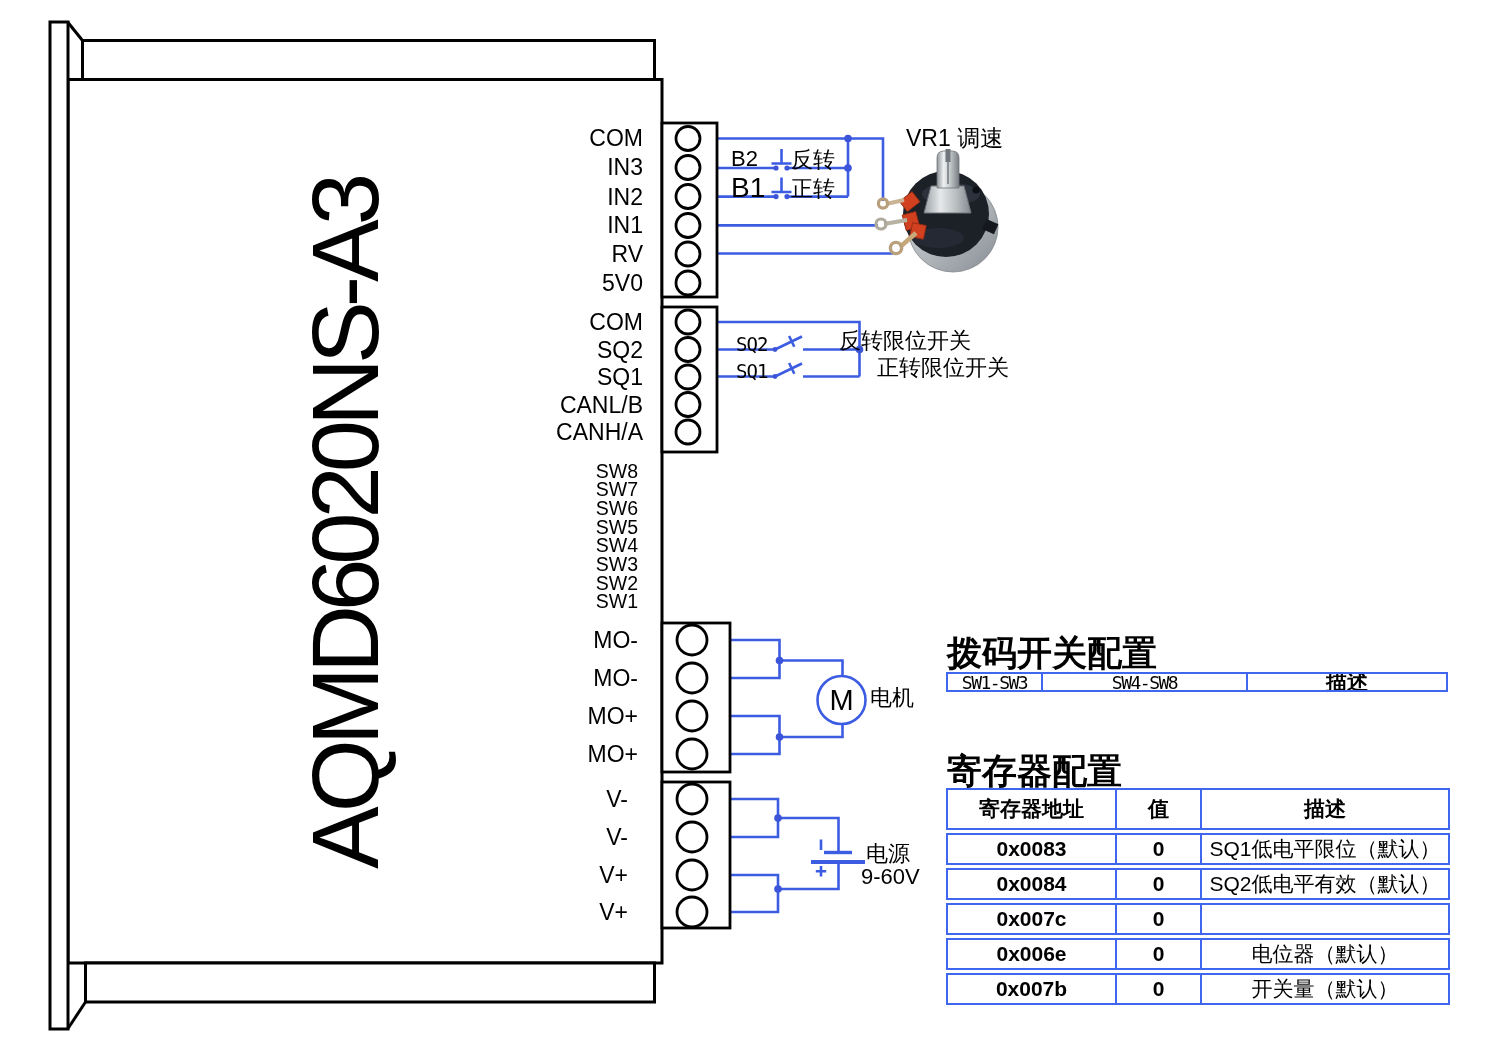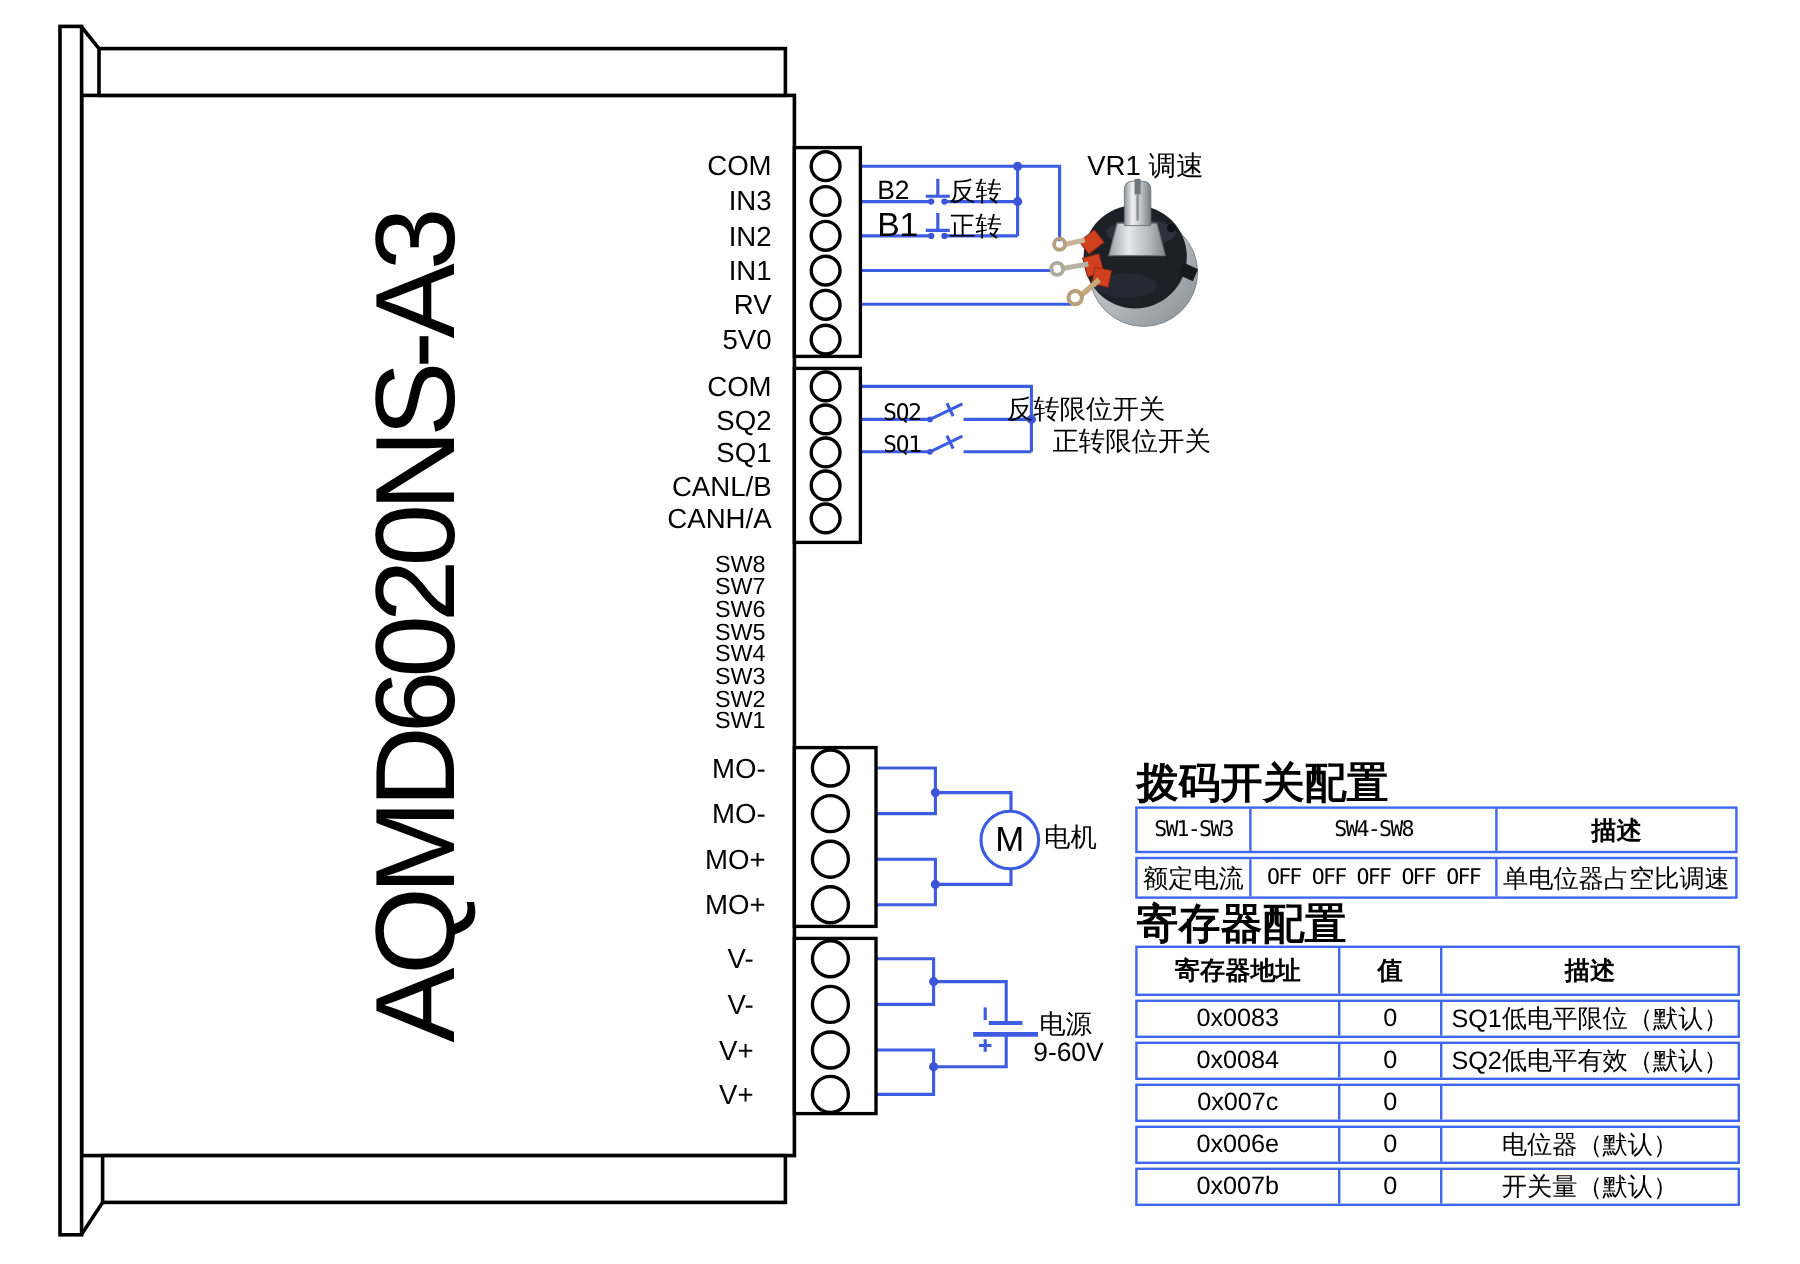--- a/index.html
+++ b/index.html
@@ -17,23 +17,23 @@
     letter-spacing:-6px;font-weight:400;}
   
   .dtbl{position:absolute;}
   .ttl{position:absolute;font-size:35px;font-weight:bold;line-height:32px;white-space:nowrap;}
   .trow{display:flex;border:2.5px solid #3f66ee;margin-bottom:3px;background:#fff;box-sizing:border-box;}
   .tcell{display:flex;align-items:center;justify-content:center;box-sizing:border-box;
          font-size:21px;white-space:nowrap;overflow:hidden;}
   .tcell.sep{border-right:2.5px solid #3f66ee;}
   .hd{font-weight:bold;}
   .mono{font-family:"DejaVu Sans Mono",monospace;font-size:18px;letter-spacing:-1.5px;font-weight:normal;}
-  .b{font-weight:normal;}
+  .b{font-weight:bold;}
   #dip-table{left:946px;top:672px;width:502px;}
-  #dip-table .trow.h{height:39px;}
+  #dip-table .trow.h{height:20px;}
   #dip-table .trow.d{height:35px;}
   #dip-table .c1{width:95px;}
   #dip-table .c2{width:205px;}
   #dip-table .c3{flex:1;}
   #reg-table{left:946px;top:788px;width:504px;}
   #reg-table .trow.h{height:42px;}
   #reg-table .trow.d{height:32px;}
   #reg-table .c1{width:169px;}
   #reg-table .c2{width:85px;}
   #reg-table .c3{flex:1;}
@@ -247,25 +247,20 @@
   <div class="lbl cn" style="left:866px;top:840px">电源</div>
   <div class="lbl" style="left:861px;top:863px;font-size:22px">9-60V</div>
 
   <div class="ttl" style="left:947px;top:637px">拨码开关配置</div>
   <div class="dtbl" id="dip-table">
     <div class="trow h">
       <div class="tcell sep c1 mono">SW1-SW3</div>
       <div class="tcell sep c2 mono">SW4-SW8</div>
       <div class="tcell c3 hd">描述</div>
     </div>
-    <div class="trow d">
-      <div class="tcell sep c1">额定电流</div>
-      <div class="tcell sep c2 mono">OFF OFF OFF OFF OFF</div>
-      <div class="tcell c3">单电位器占空比调速</div>
-    </div>
   </div>
 
   <div class="ttl" style="left:947px;top:755px">寄存器配置</div>
   <div class="dtbl" id="reg-table">
     <div class="trow h">
       <div class="tcell sep c1 hd">寄存器地址</div>
       <div class="tcell sep c2 hd">值</div>
       <div class="tcell c3 hd">描述</div>
     </div>
     <div class="trow d">

